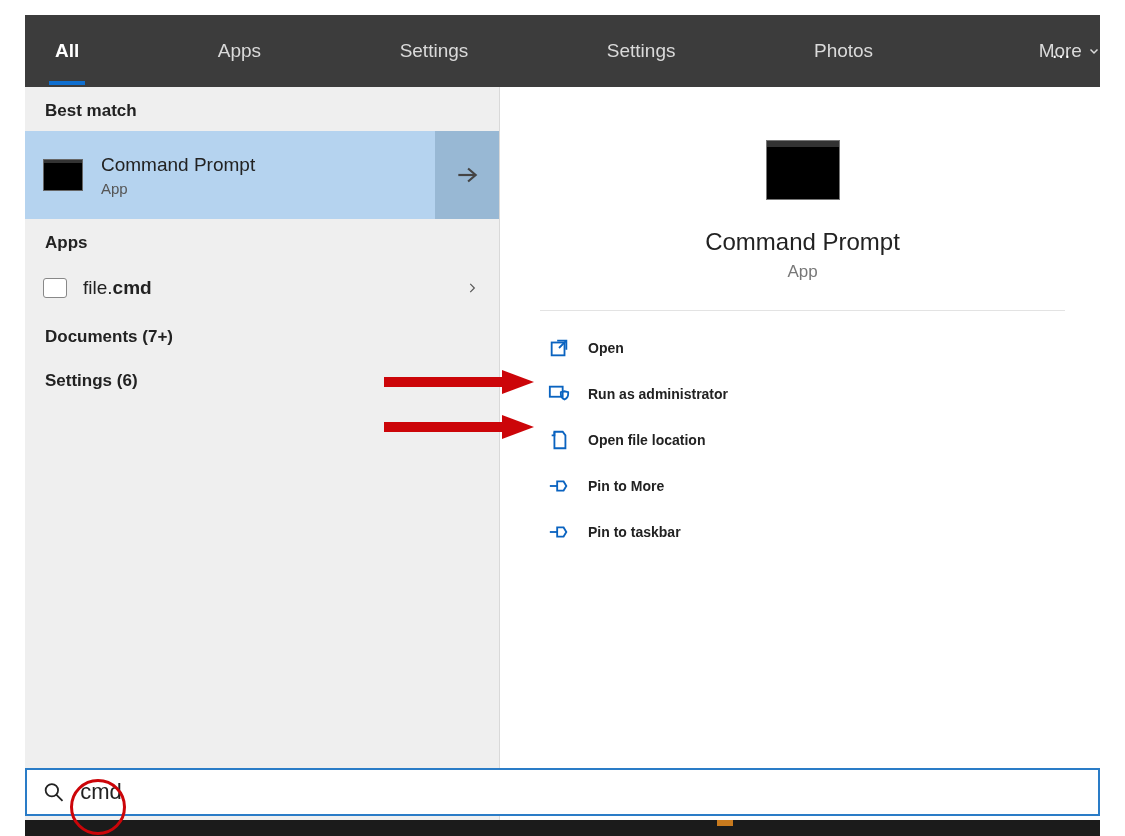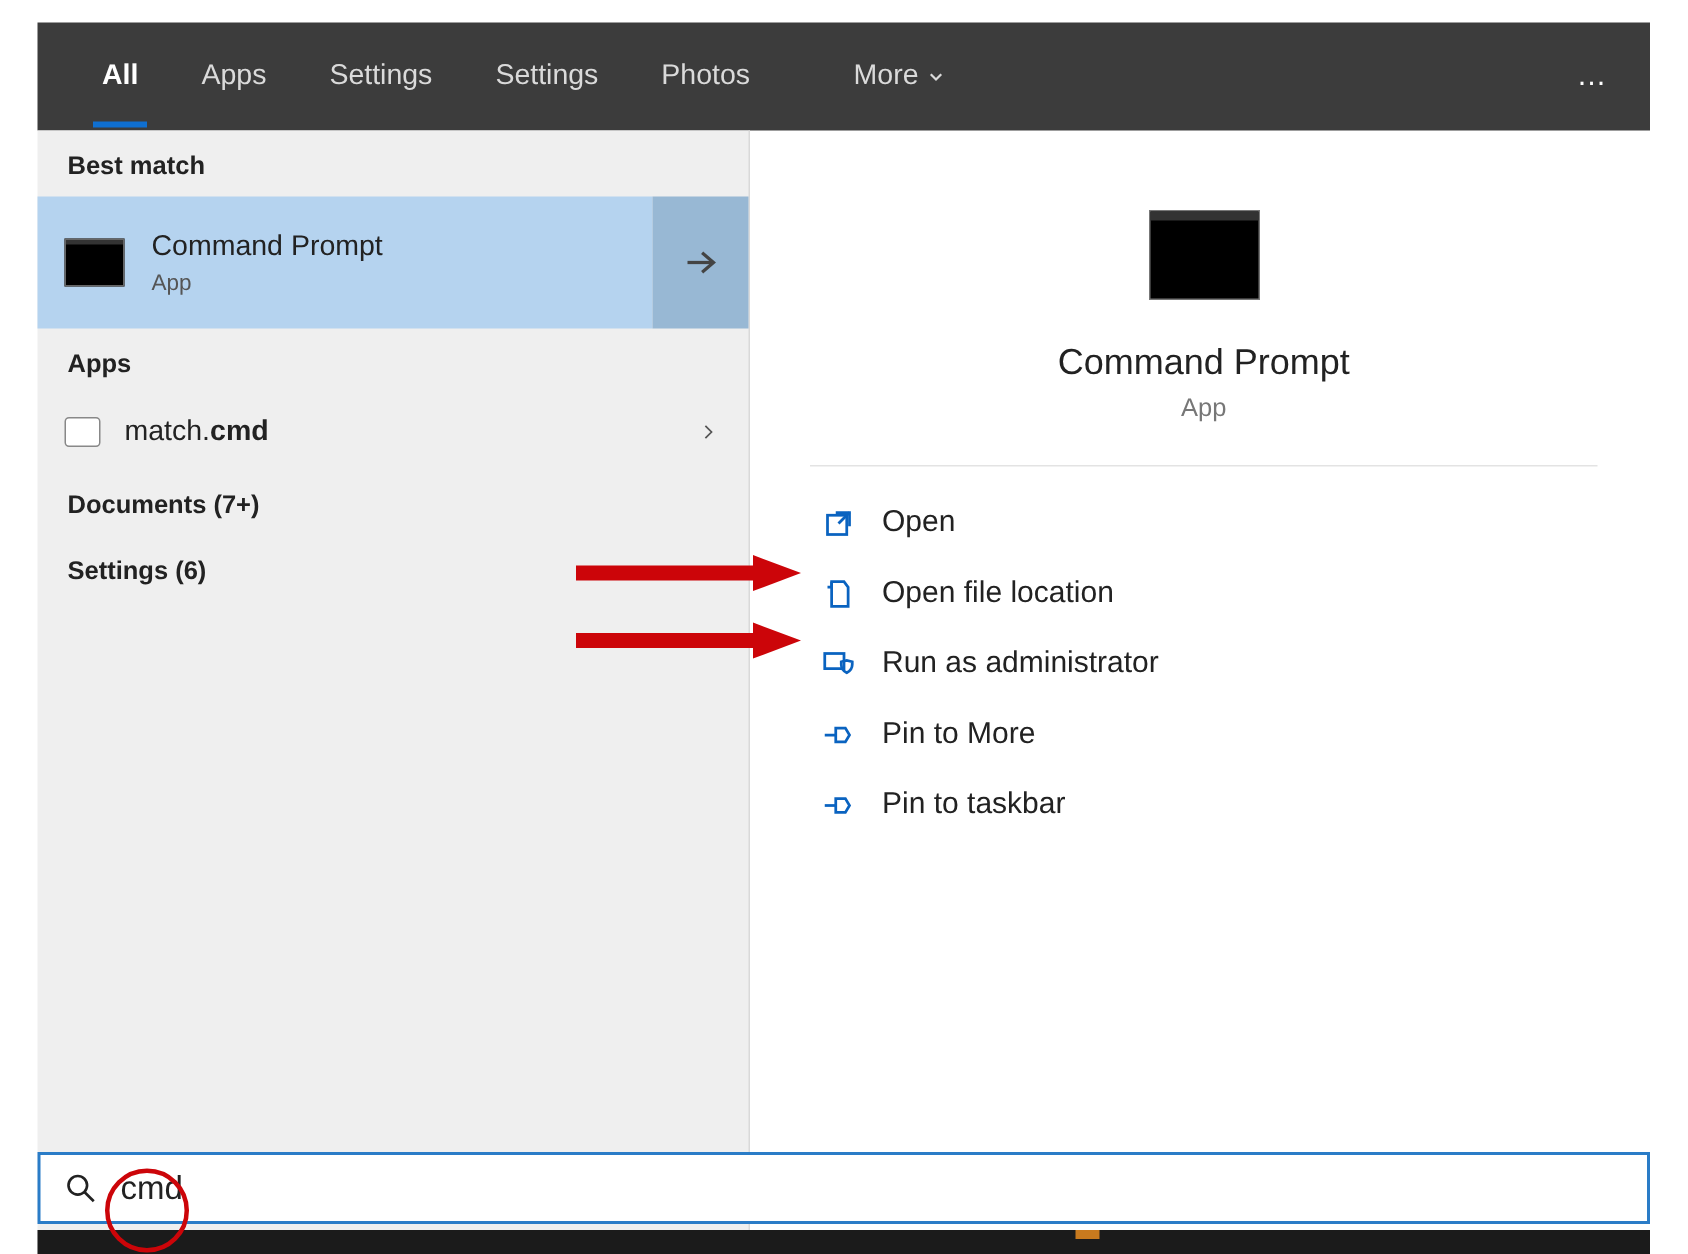--- a/index.html
+++ b/index.html
@@ -24,21 +24,21 @@
     background:#ffffff;
     color:var(--text-black);
   }
   body { position:relative; overflow:hidden; }
 
   
   .header {
     position:absolute; left:25px; top:15px; width:1075px; height:72px;
     background:var(--dark-header);
   }
-  .tabs { display:flex; align-items:center; height:100%; padding-left:43px; gap:42px; }
+  .tabs { display:flex; align-items:center; height:100%; padding-left:30px; gap:18px;justify-content:space-between; }
   .tab { font-size:19px; color:var(--hdr-text-dim); cursor:pointer; position:relative; }
   .tab.active { color:#ffffff; font-weight:600; }
   .tab.active::after {
     content:""; position:absolute; left:-6px; right:-6px; bottom:-23px; height:4px;
     background:#0f6fd0;
   }
   .more-wrap { display:flex; align-items:center; gap:6px;margin-left:27px; }
   .chev-down { width:12px; height:12px; }
   .header-right {
     position:absolute; right:28px; top:50%; transform:translateY(-50%);
@@ -93,21 +93,21 @@
   .detail-top { text-align:center; padding-top:40px; }
   .detail-title { font-size:24px; margin-top:28px;}
   .detail-sub   { font-size:17px; color:#777; margin-top:6px;}
   .detail-div { height:1px;background:#e3e3e3; margin:28px 30px 8px 30px;}
   .actions {padding-top:6px;}
   .action {
     display:flex; align-items:center; gap:18px;
     padding:12px 0 12px 38px; cursor:pointer;
   }
   .action .act-icon { width:22px; color:var(--accent-blue); display:flex;}
-  .action .act-label { font-size:20px; color:#222;}
+  .action .act-label { font-size:14px; color:#222;font-weight:bold;}
 
   
   .search-bar {
     position:absolute; left:25px; bottom:20px; width:1075px; height:48px;
     border:2px solid var(--search-border); background:#ffffff;
     display:flex; align-items:center; padding-left:16px; gap:14px;
   }
   .search-icon { width:22px;height:22px;color:#222;}
   .search-input {
     border:none; outline:none; font-size:22px; width:100%; background:transparent;color:#222;
@@ -164,21 +164,21 @@
           <polyline points="13 6 20 12 13 18"></polyline>
         </svg>
     </div>
   </div>
 
   <div class="lp-section">Apps</div>
 
   <div class="app-row">
     <div class="ar-left">
       <span class="script-icon"></span>
-      <span class="app-name"><span>match.</span><b>cmd</b></span>
+      <span class="app-name"><span>file.</span><b>cmd</b></span>
     </div>
     <svg class="row-chev" viewBox="0 0 24 24" fill="none" stroke="#555" stroke-width="2">
         <polyline points="9 5 16 12 9 19"></polyline>
       </svg>
   </div>
 
   <div class="lp-section">Documents (7+)</div>
   <div class="lp-section">Settings (6)</div>
 </div>
 
@@ -198,35 +198,35 @@
             <polyline points="10 4 20 4 20 14"></polyline>
             <line x1="20" y1="4" x2="12" y2="12"></line>
           </svg>
       </span>
       <span class="act-label">Open</span>
     </div>
 
     <div class="action">
       <span class="act-icon">
         <svg width="22" height="22" viewBox="0 0 24 24" fill="none" stroke="#0a63c0" stroke-width="2">
+            <rect x="2" y="4" width="14" height="11"></rect>
+            <path d="M14 12 v-2 l4 -1 l4 1 v2 c0 3 -2 5 -4 6 c-2 -1 -4 -3 -4 -6 z"></path>
+          </svg>
+      </span>
+      <span class="act-label">Run as administrator</span>
+    </div>
+
+    <div class="action">
+      <span class="act-icon">
+        <svg width="22" height="22" viewBox="0 0 24 24" fill="none" stroke="#0a63c0" stroke-width="2">
             <path d="M7 3 h9 l3 4 v14 h-12 z"></path>
             <path d="M7 3 v4 h-3"></path>
           </svg>
       </span>
       <span class="act-label">Open file location</span>
-    </div>
-
-    <div class="action">
-      <span class="act-icon">
-        <svg width="22" height="22" viewBox="0 0 24 24" fill="none" stroke="#0a63c0" stroke-width="2">
-            <rect x="2" y="4" width="14" height="11"></rect>
-            <path d="M14 12 v-2 l4 -1 l4 1 v2 c0 3 -2 5 -4 6 c-2 -1 -4 -3 -4 -6 z"></path>
-          </svg>
-      </span>
-      <span class="act-label">Run as administrator</span>
     </div>
 
     <div class="action">
       <span class="act-icon">
         <svg width="22" height="22" viewBox="0 0 24 24" fill="none" stroke="#0a63c0" stroke-width="2">
             <line x1="2" y1="12" x2="10" y2="12"></line>
             <path d="M10 7 h7 l3 5 l-3 5 h-7 z"></path>
           </svg>
       </span>
       <span class="act-label">Pin to More</span>

